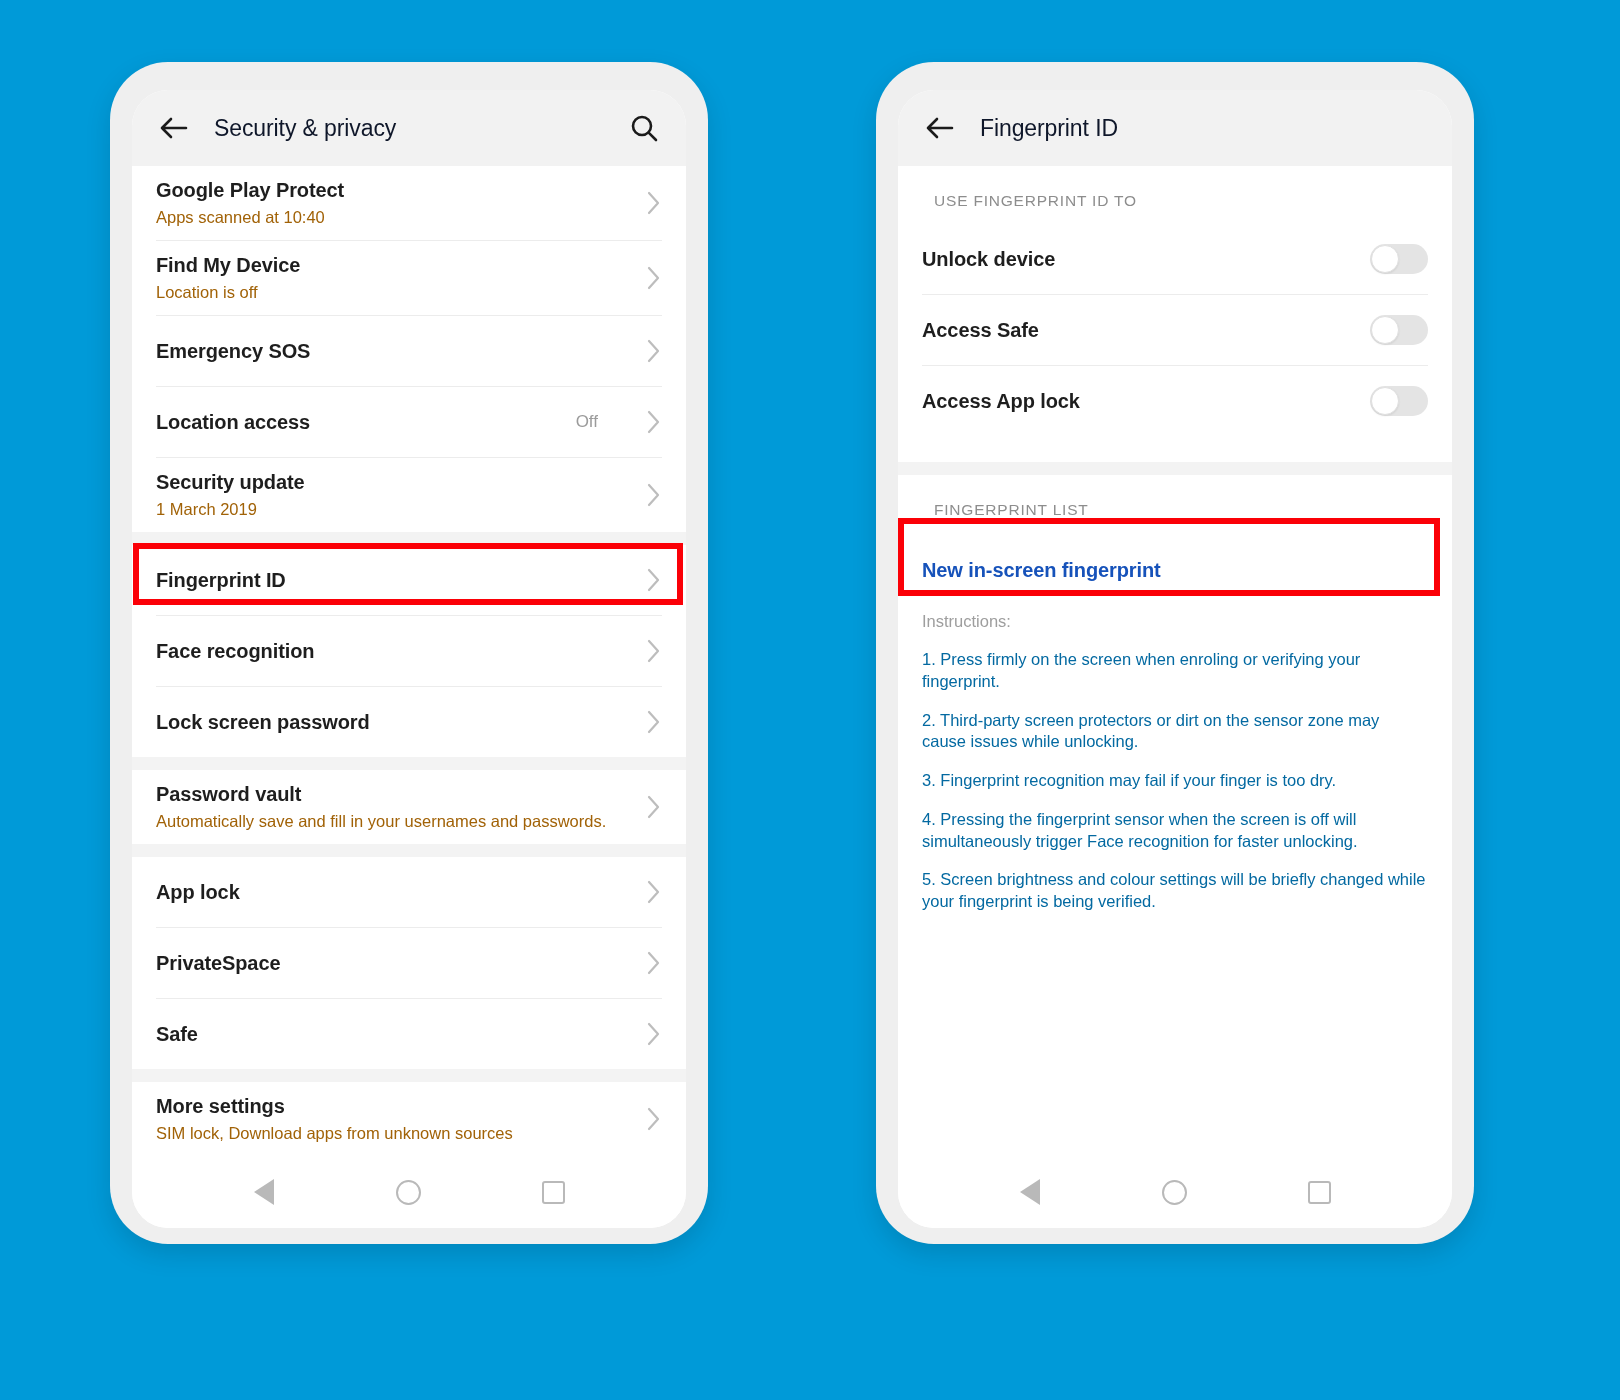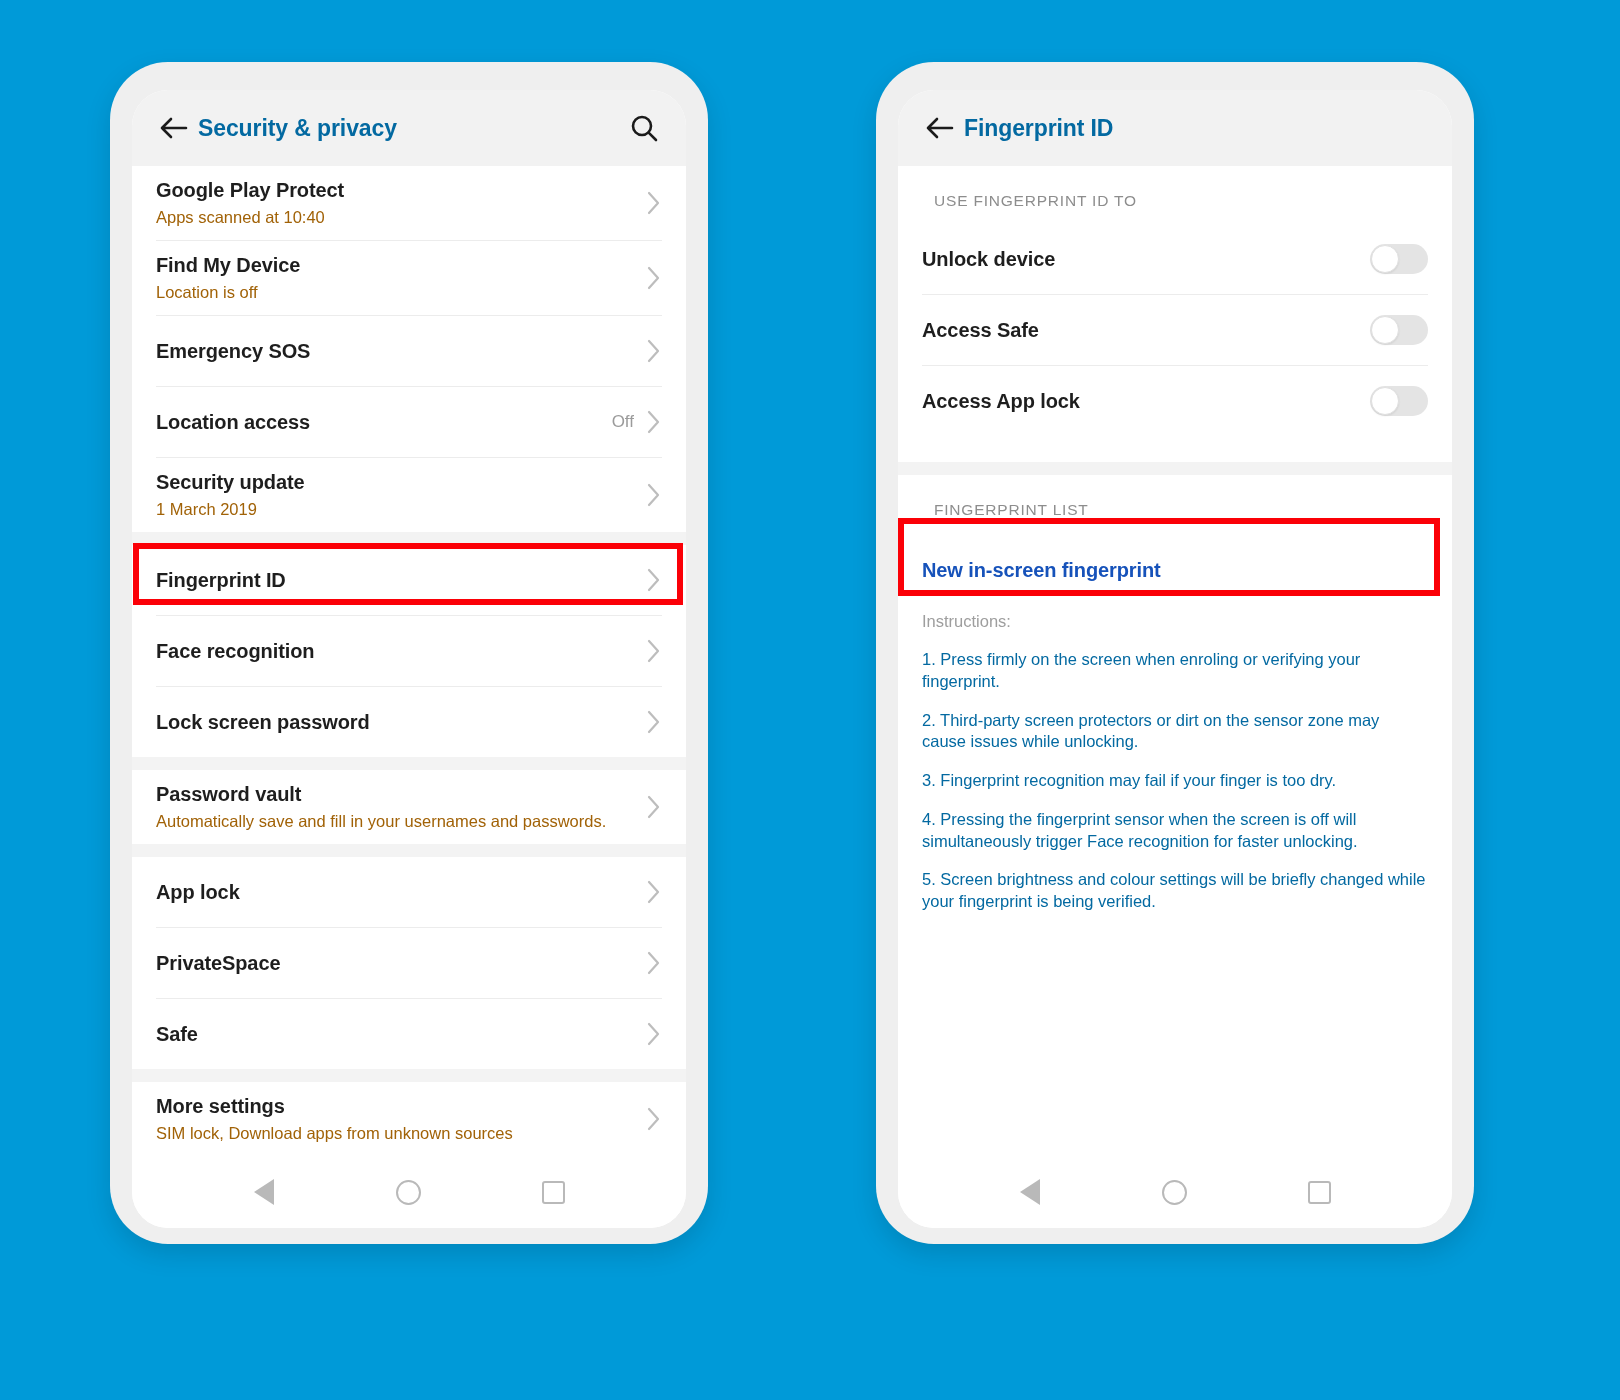--- a/index.html
+++ b/index.html
@@ -38,23 +38,23 @@
     height: 76px;
     flex: 0 0 76px;
     display: flex;
     align-items: center;
     padding: 0 26px 0 24px;
   }
   .back-icon { width: 34px; height: 34px; flex: 0 0 34px; }
   .back-icon svg { display: block; }
   .appbar-title {
     font-size: 23px;
-    font-weight: bold;
-    color: #0369a1;
-    margin-left: 8px;
+    font-weight: normal;
+    color: #0f172a;
+    margin-left: 24px;
     letter-spacing: -0.1px;
     white-space: nowrap;
   }
   .appbar-spacer { flex: 1 1 auto; }
   .search-icon { width: 32px; height: 32px; flex: 0 0 32px; cursor: pointer; }
 
   
   .body {
     flex: 1 1 auto;
     background: #ffffff;
@@ -65,20 +65,21 @@
   .group-gap { height: 13px; background: #f3f3f3; }
 
   .row {
     position: relative;
     display: flex;
     align-items: center;
     padding: 0 24px 0 24px;
     min-height: 70px;
     background: #fff;
     cursor: pointer;
+    gap: 36px;
   }
   .row.two-line { min-height: 74px; }
   .row-text { flex: 1 1 auto; padding: 12px 0; }
   .row-title {
     font-size: 20px;
     font-weight: bold;
     color: #1e1e1e;
     letter-spacing: -0.1px;
     line-height: 1.22;
   }

